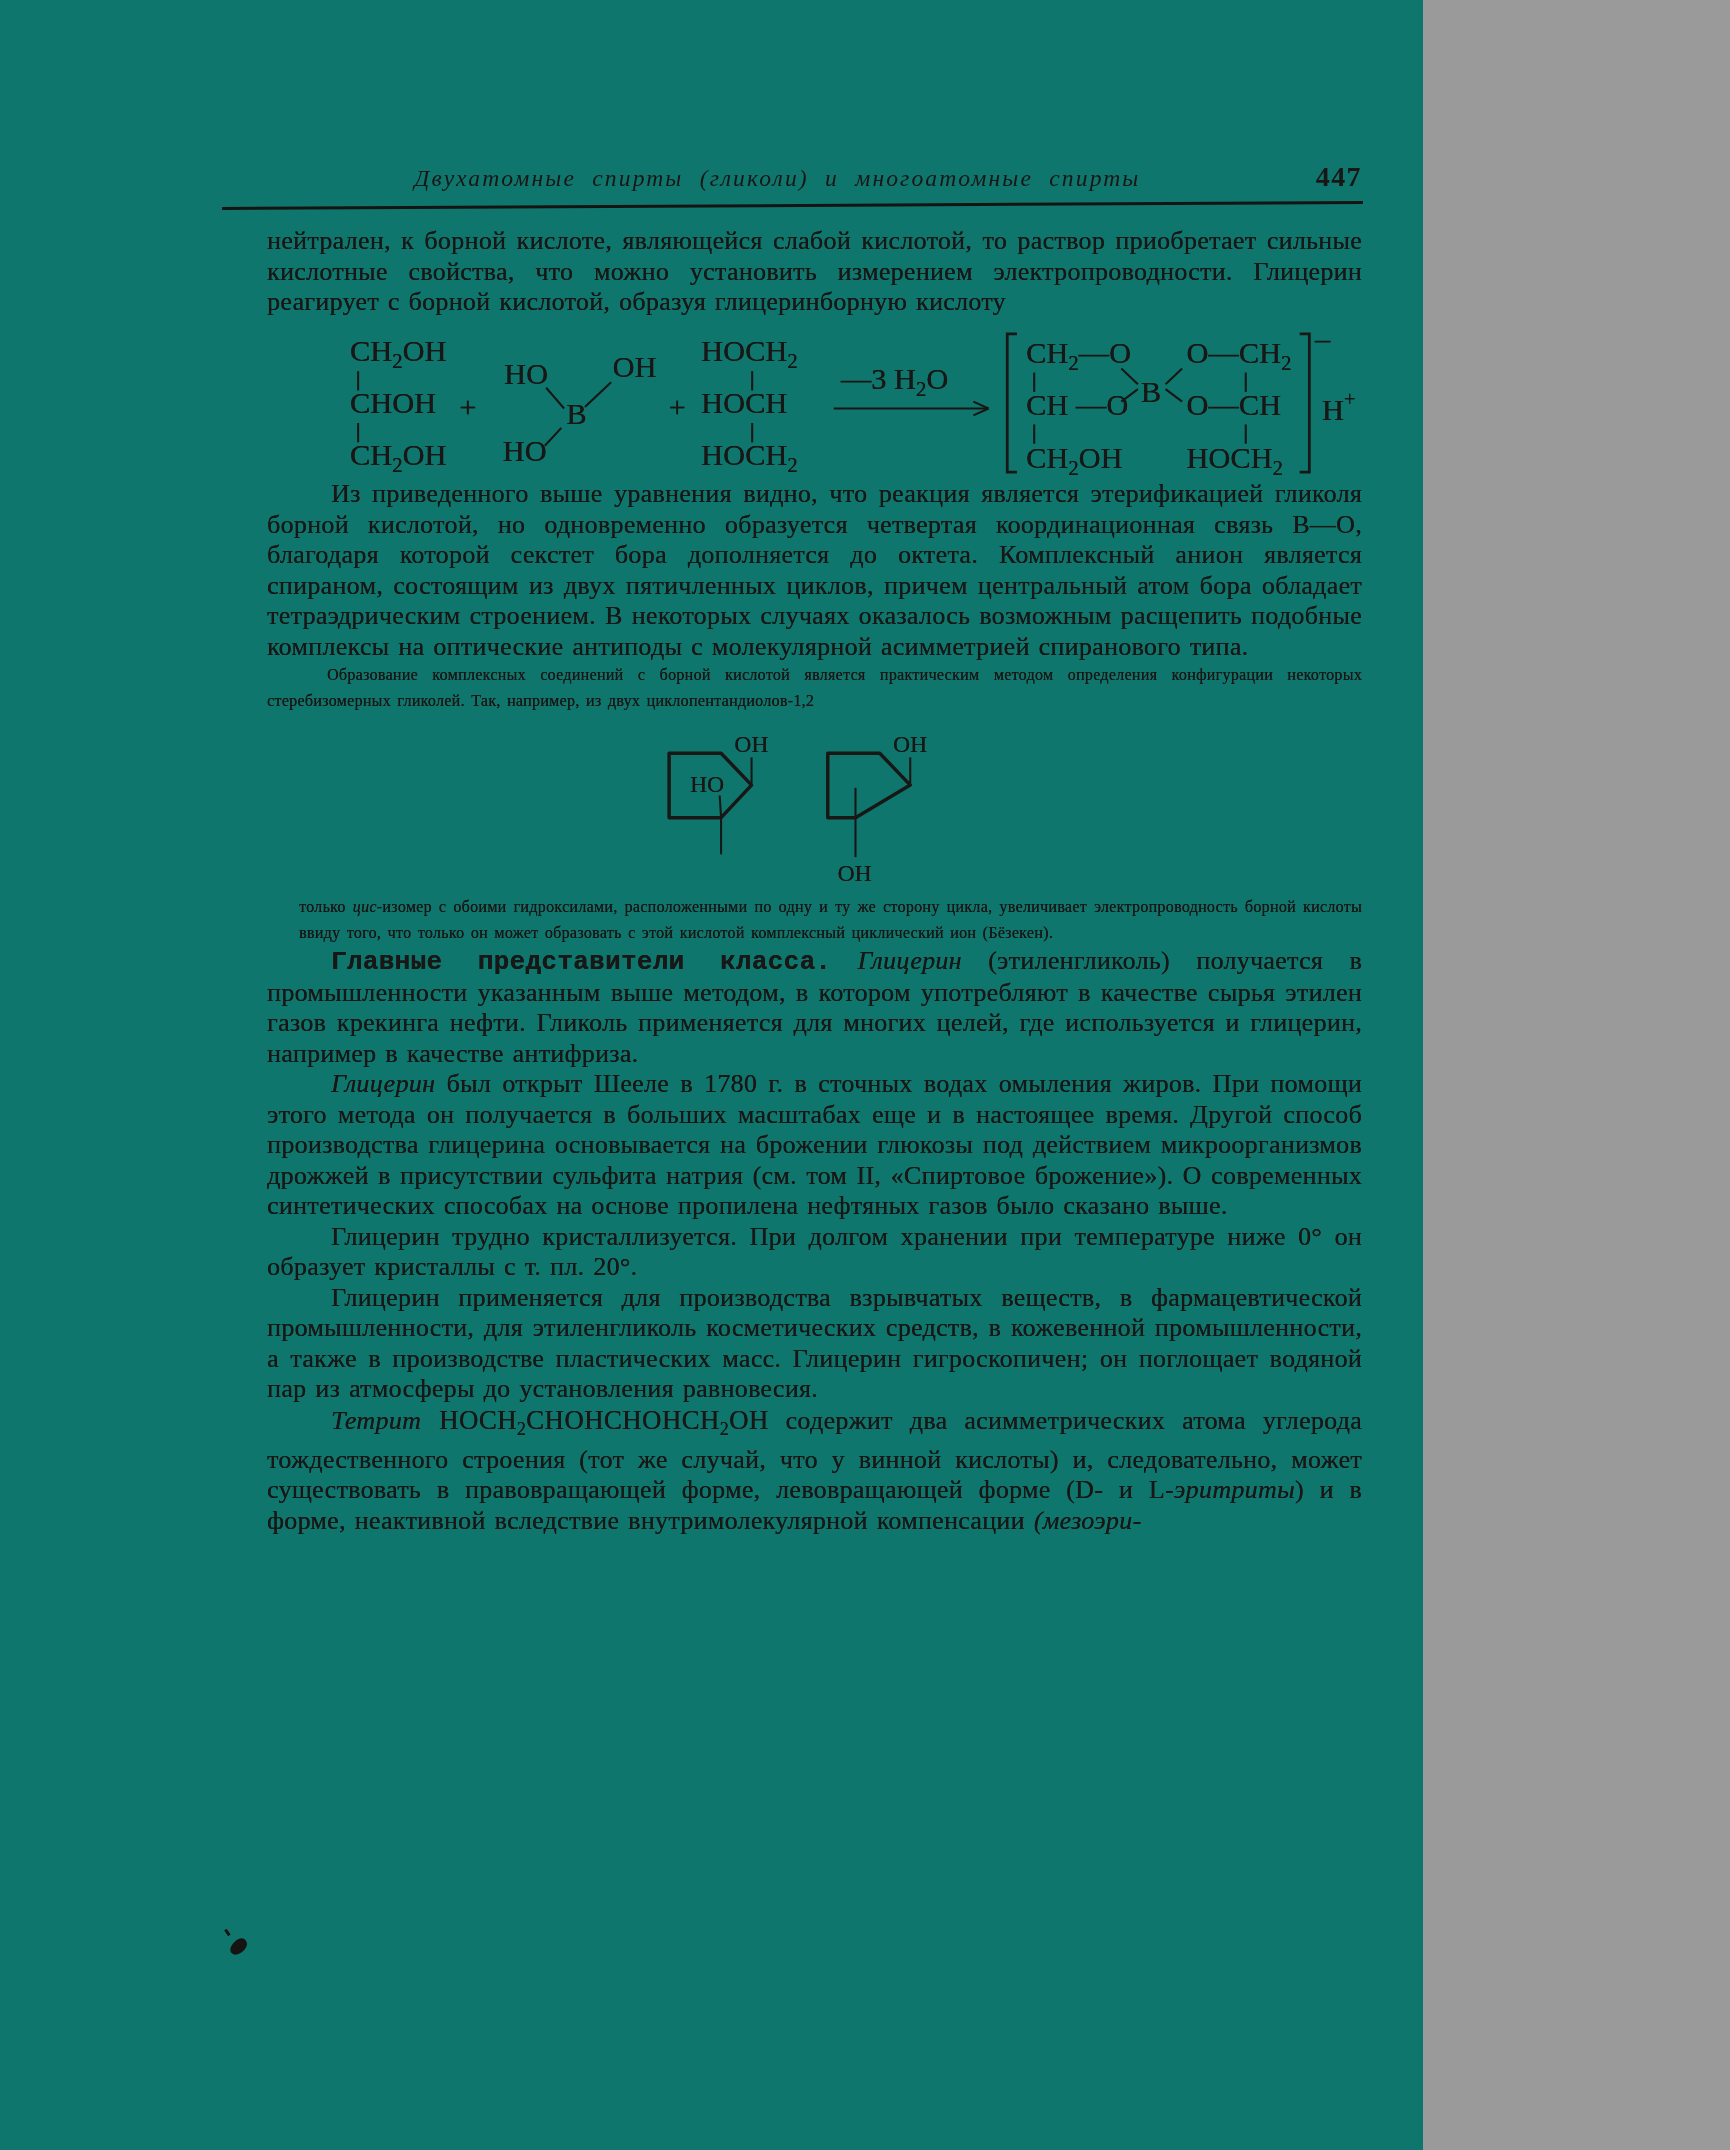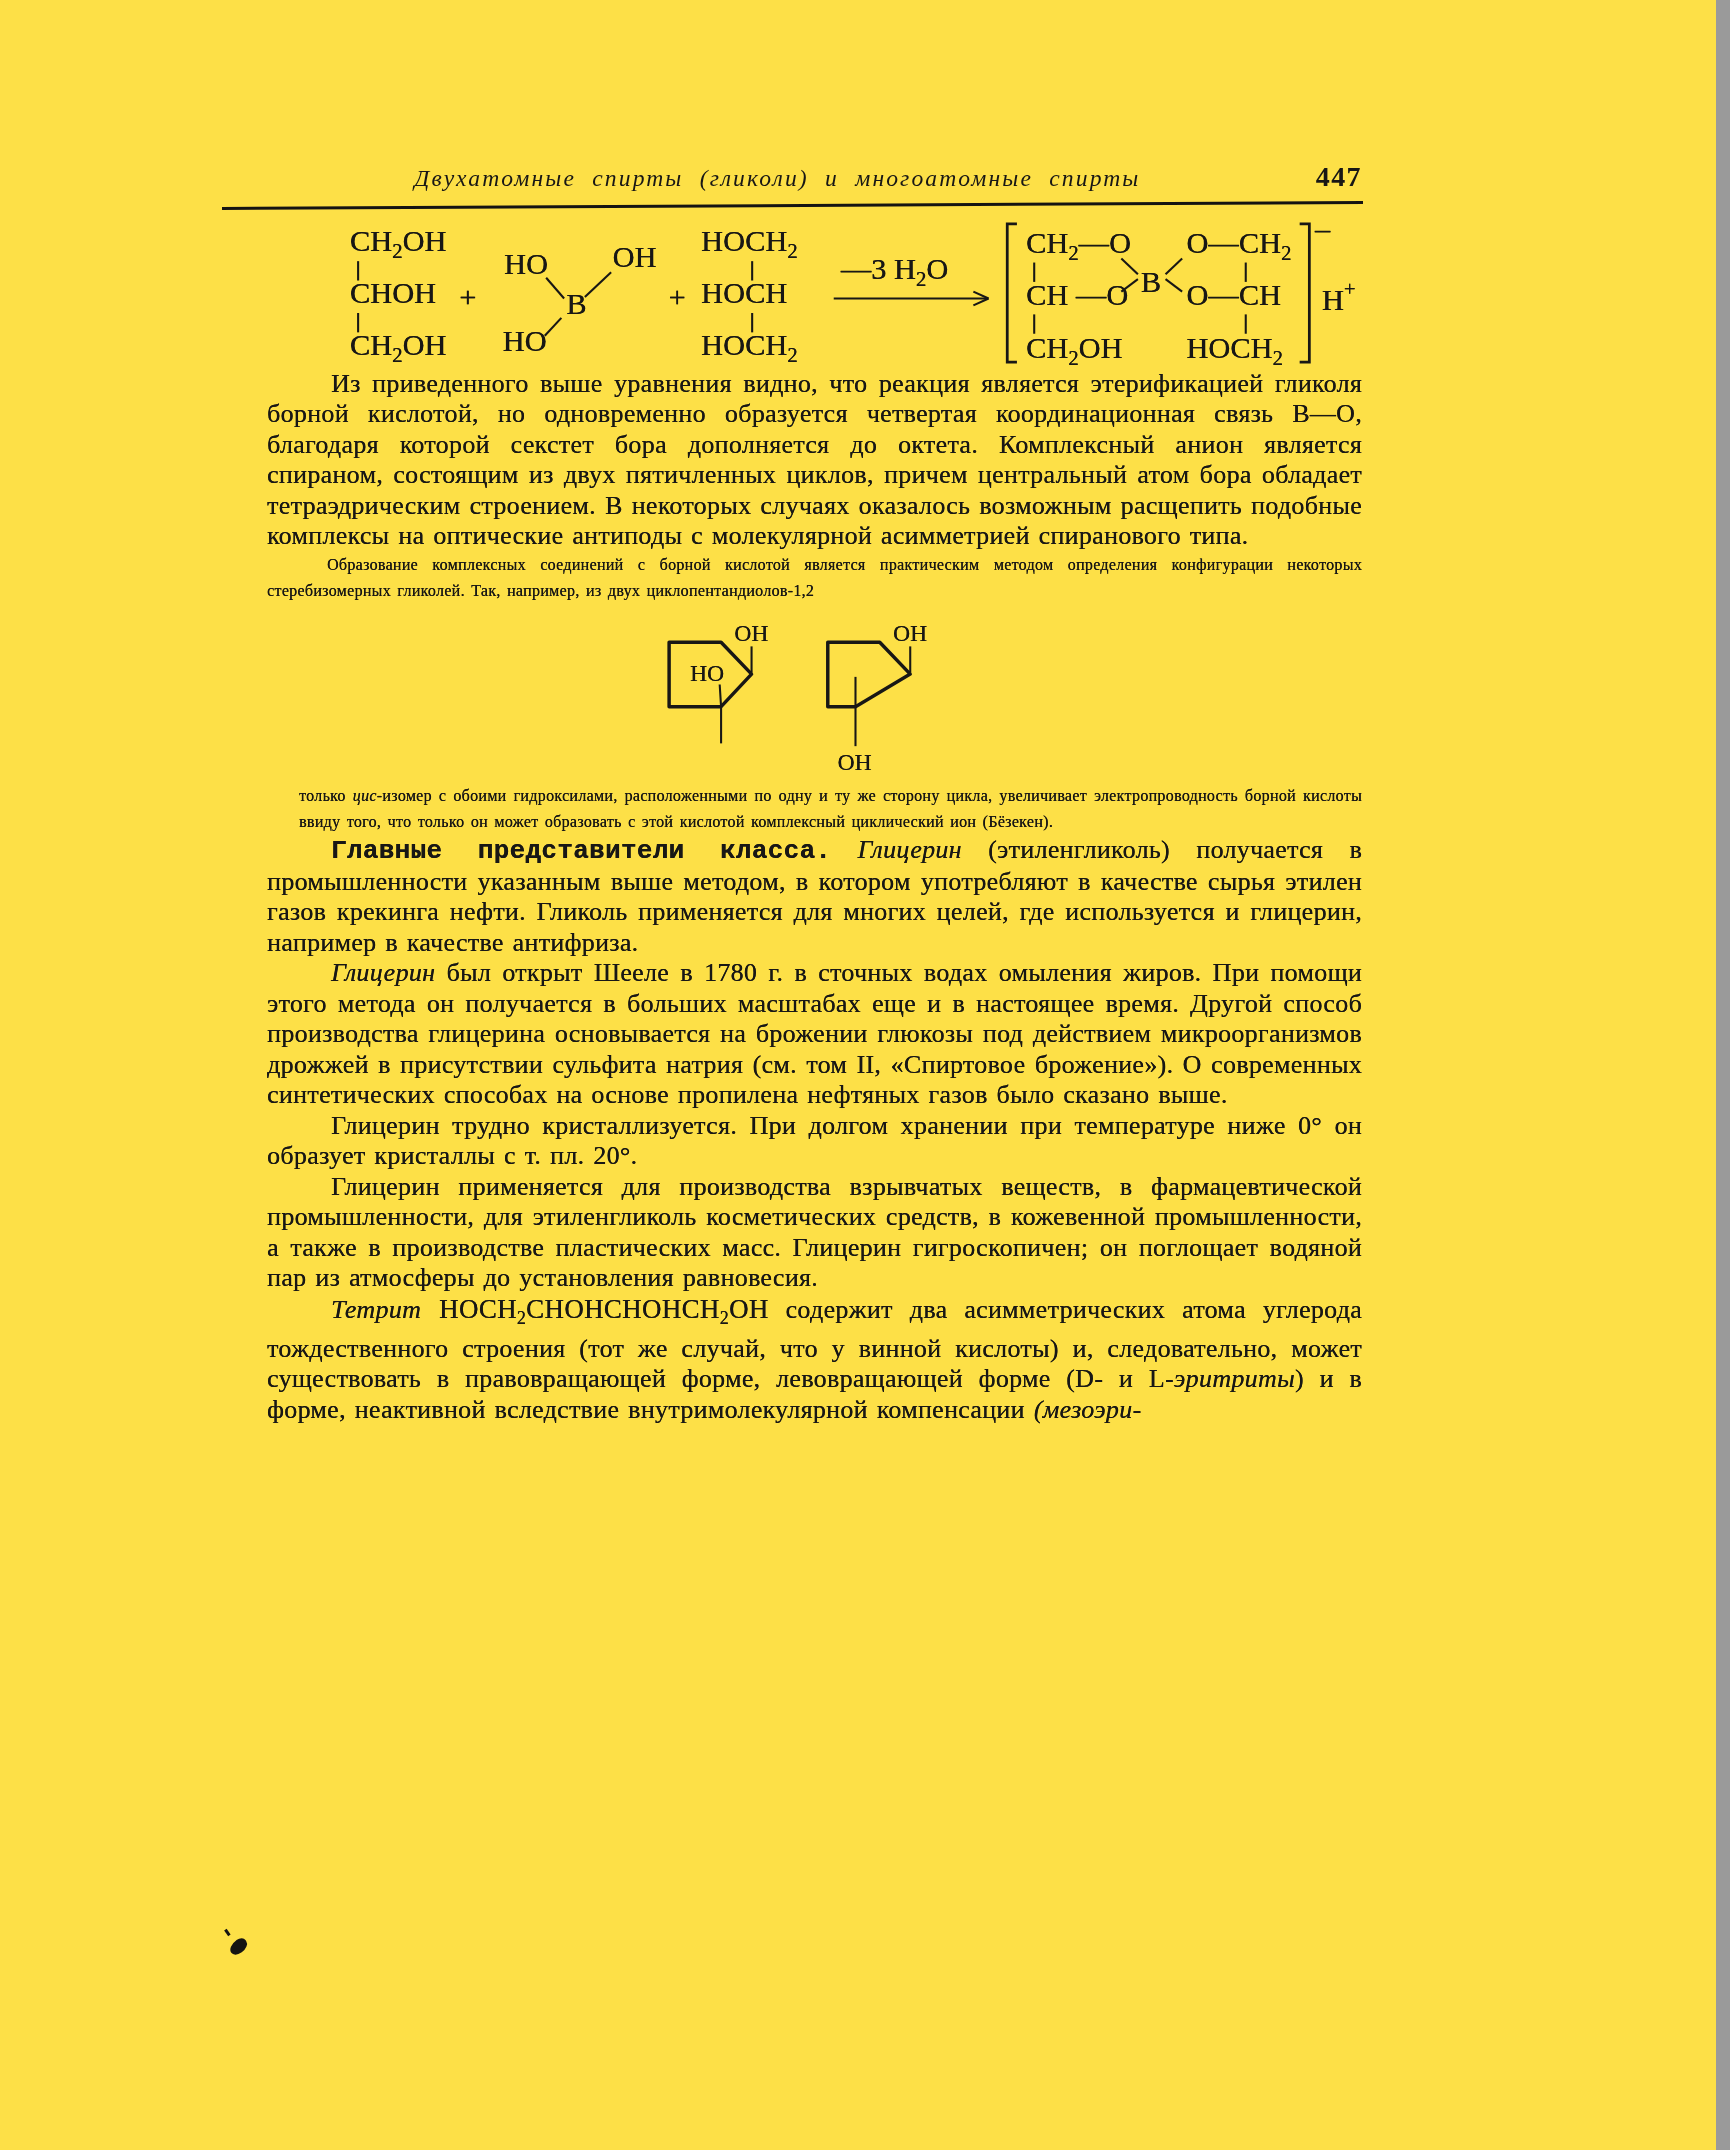--- a/index.html
+++ b/index.html
@@ -1,19 +1,19 @@
 <!DOCTYPE html>
 <html style="font-size:11px"><head>
 <meta charset="utf-8">
 <style>
   html,body{margin:0;padding:0;background:#9a9a9a;}
   .page{
     position:relative;
-    width:1716px;height:2151px;
-    background:#fde047;
+    width:1423px;height:2151px;
+    background:#0f766e;
     color:#181715;
     font-family:"Liberation Serif","DejaVu Serif",serif;
     overflow:hidden;
   }
   .content{position:absolute;left:267px;top:0;width:1095px;}
   .hdr{display:flex;align-items:baseline;margin-top:161px;}
   .hdr-title{
     flex:1;text-align:center;font-style:italic;font-size:23.6px;
     letter-spacing:2.1px;word-spacing:8.3px;white-space:nowrap;
   }
@@ -58,20 +58,21 @@
 
 <div class="page">
   <div class="content">
 
     <div class="hdr">
       <div class="hdr-title">Двухатомные спирты (гликоли) и многоатомные спирты</div>
       <div class="hdr-num">447</div>
     </div>
     <div class="rule"></div>
 
+    <p class="body first">нейтрален, к борной кислоте, являющейся слабой кислотой, то раствор приобретает сильные кислотные свойства, что можно установить измерением электропроводности. Глицерин реагирует с борной кислотой, образуя глицеринборную кислоту</p>
 
     <svg class="eq" width="1040" height="159" viewBox="0 0 1500 230">
 
       <g>
         <text x="12" y="60"><tspan>CH</tspan><tspan class="sub" dy="10">2</tspan><tspan dy="-10">OH</tspan></text>
         <line class="bond" x1="24" y1="74" x2="24" y2="102"></line>
         <text x="12" y="135">CHOH</text>
         <line class="bond" x1="24" y1="149" x2="24" y2="177"></line>
         <text x="12" y="210"><tspan>CH</tspan><tspan class="sub" dy="10">2</tspan><tspan dy="-10">OH</tspan></text>
       </g>

